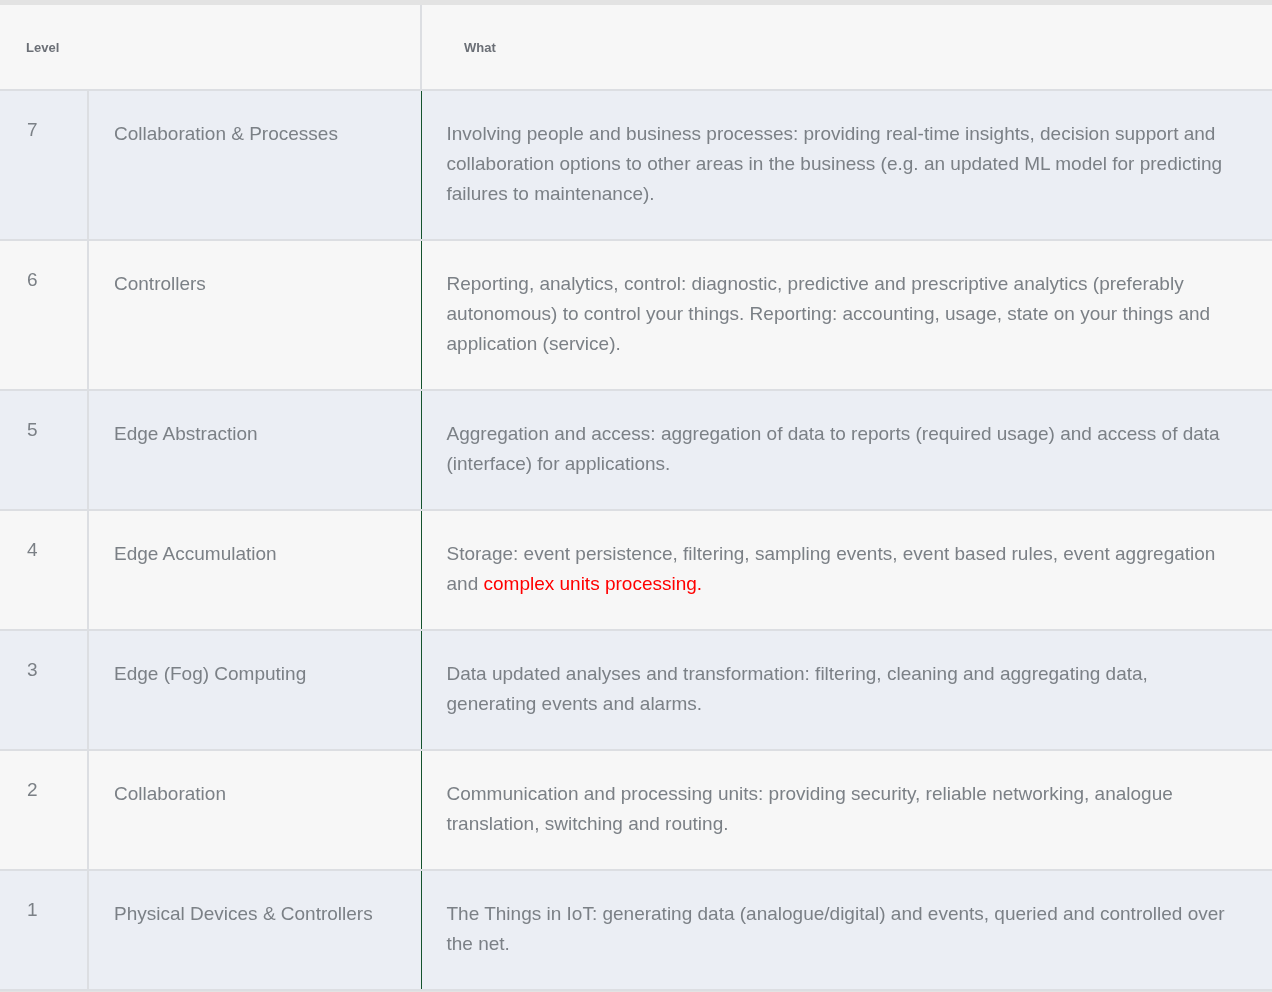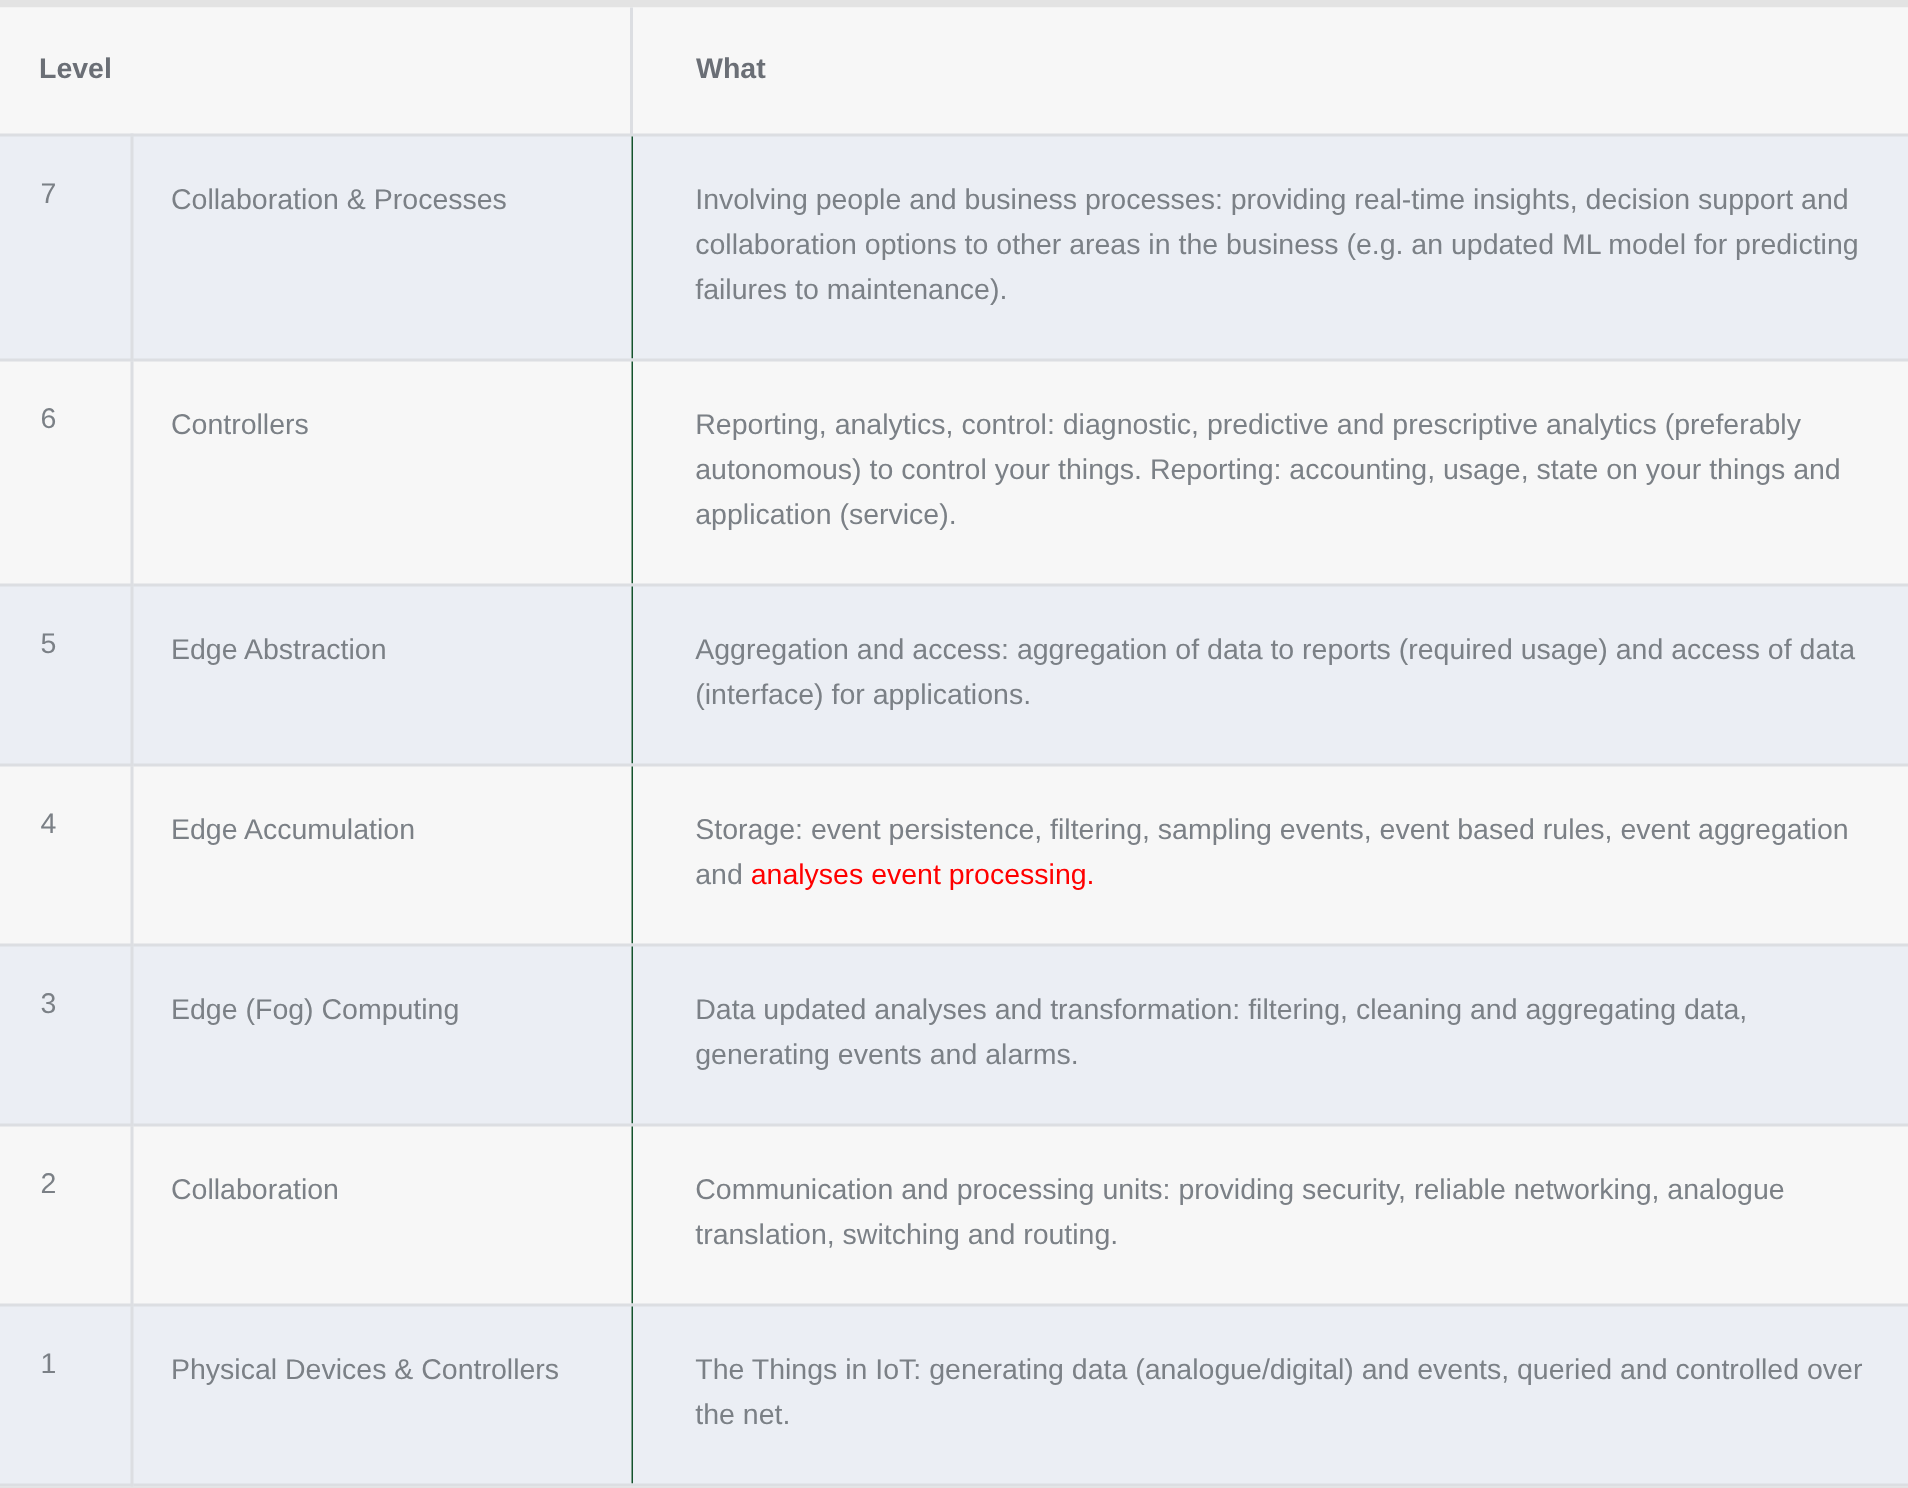--- a/index.html
+++ b/index.html
@@ -34,21 +34,21 @@
 
   
   col.col-level   { width: 88px; }
   col.col-name    { width: 333px; }
   col.col-what    { width: 851px; }
 
   
   thead th {
     background: #f7f7f7;
     color: #6b6f76;
-    font-size: 19px;
+    font-size: 13px;
     font-weight: bold;
     text-align: left;
     vertical-align: middle;
     padding: 0;
     height: 85px;
     border-bottom: 2px solid #dcdee2;
     box-sizing: border-box;
   }
   th.th-level {
     padding-left: 26px;
@@ -71,21 +71,21 @@
   td.cell-level {
     padding: 28px 0 30px 27px;
     border-right: 2px solid #dcdee2;
   }
   td.cell-name {
     padding: 28px 18px 30px 25px;
     border-right: 1px solid #14532d;
     line-height: 1.58;
   }
   td.cell-what {
-    padding: 28px 30px 30px 42px;
+    padding: 28px 30px 30px 25px;
     line-height: 1.58;
   }
 
   
   tbody tr.row-odd  td { background: #ebeef4; }
   tbody tr.row-even td { background: #f7f7f7; }
 
   
   .hl-red { color: #ff0000; }
 </style>
@@ -121,21 +121,21 @@
           <td class="cell-what">Reporting, analytics, control: diagnostic, predictive and prescriptive analytics (preferably autonomous) to control your things. Reporting: accounting, usage, state on your things and application (service).</td>
         </tr>
         <tr class="row-odd">
           <td class="cell-level">5</td>
           <td class="cell-name">Edge Abstraction</td>
           <td class="cell-what">Aggregation and access: aggregation of data to reports (required usage) and access of data (interface) for applications.</td>
         </tr>
         <tr class="row-even">
           <td class="cell-level">4</td>
           <td class="cell-name">Edge Accumulation</td>
-          <td class="cell-what"><span>Storage: event persistence, filtering, sampling events, event based rules, event aggregation and </span><span class="hl-red">analyses event processing.</span></td>
+          <td class="cell-what"><span>Storage: event persistence, filtering, sampling events, event based rules, event aggregation and </span><span class="hl-red">complex units processing.</span></td>
         </tr>
         <tr class="row-odd">
           <td class="cell-level">3</td>
           <td class="cell-name">Edge (Fog) Computing</td>
           <td class="cell-what">Data updated analyses and transformation: filtering, cleaning and aggregating data, generating events and alarms.</td>
         </tr>
         <tr class="row-even">
           <td class="cell-level">2</td>
           <td class="cell-name">Collaboration</td>
           <td class="cell-what">Communication and processing units: providing security, reliable networking, analogue translation, switching and routing.</td>

